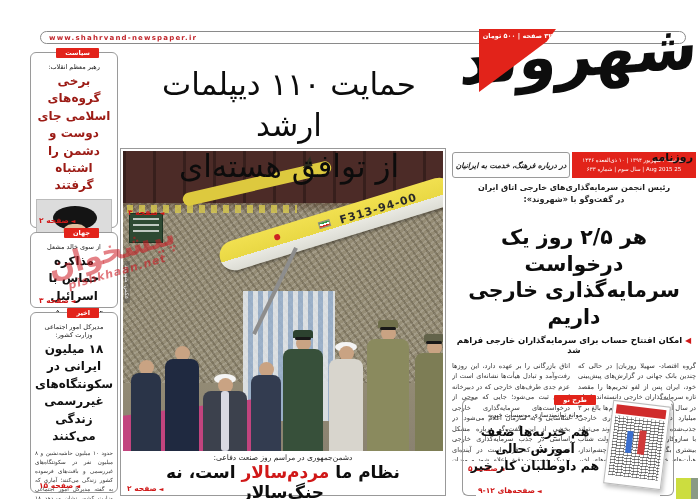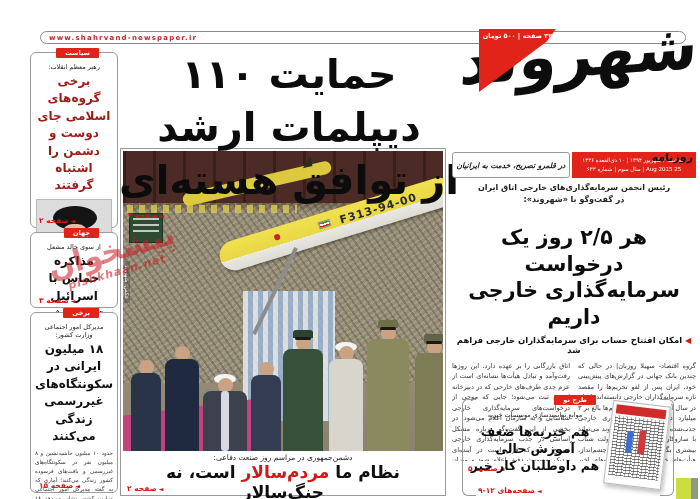--- a/index.html
+++ b/index.html
@@ -26,21 +26,21 @@
   .date-bar{position:absolute;left:452px;top:152px;width:244px;height:26px;display:flex;direction:rtl;z-index:4;}
   .date-red{width:124px;height:100%;background:#e2231a;color:#fff;display:flex;flex-direction:column;
     justify-content:center;text-align:center;}
   .date-red span{font-size:5.5px;line-height:1.55;white-space:nowrap;}
   .date-white{flex:1;border:1px solid #999;border-radius:3px;margin-right:2px;display:flex;align-items:center;
     justify-content:center;background:#fdfdfd;}
   .date-white span{font-size:7.5px;font-style:italic;font-weight:bold;color:#222;}
 
   
   .lead{position:absolute;left:116px;top:48px;width:346px;text-align:center;z-index:3;}
-  .lead h1{margin:0;font-size:40px;line-height:1.32;color:#0c0c0c;font-weight:bold;}
+  .lead h1{margin:16px;font-size:31px;line-height:1.32;color:#0c0c0c;font-weight:normal;}
   .page-marker{color:#d01818;font-size:7.5px;font-weight:bold;display:inline-flex;align-items:center;gap:2px;}
   .page-marker .ico{font-size:6px;}
   .lead .page-marker{position:absolute;left:12px;bottom:-14px;}
 
   
   .side-box{position:absolute;left:30px;width:88px;border:1px solid #9a9a9a;border-radius:6px;background:#fff;
     padding:8px 4px 12px;text-align:center;}
   .side-label{position:absolute;top:-5px;right:18px;background:#e2231a;color:#fff;font-size:6.5px;
     padding:1px 9px;border-radius:1px;font-weight:bold;}
   .side-kicker{font-size:6.5px;color:#222;margin:2px 0 2px;}
@@ -176,21 +176,21 @@
 
   <div class="masthead-title">شهروند</div>
   <div class="masthead-sub">روزنامه</div>
 
   <div class="date-bar">
     <div class="date-red">
       <span>سه‌شنبه ۳ شهریور ۱۳۹۴ | ۱۰ ذی‌القعده ۱۴۳۶</span>
       <span>25 Aug 2015 | سال سوم | شماره ۶۳۳</span>
     </div>
     <div class="date-white">
-      <span>در قلمرو تصریح، خدمت به ایرانیان</span>
+      <span>در درباره فرهنگ، خدمت به ایرانیان</span>
     </div>
   </div>
 
   <div class="lead">
     <h1><span>حمایت ۱۱۰ دیپلمات ارشد</span><br>
       <span>از توافق هسته‌ای</span></h1>
     <span class="page-marker">
       <span class="ico">◄</span>
       <span>صفحه ۳</span>
     </span>
@@ -217,21 +217,21 @@
     <span class="side-label">جهان</span>
     <div class="side-kicker">از سوی خالد مشعل</div>
     <p class="side-head">مذاکره حماس با اسرائیل تکذیب شد</p>
     <span class="page-marker">
       <span class="ico">◄</span>
       <span>صفحه ۳</span>
     </span>
   </div>
 
   <div class="side-box" style="top:312px;height:181px;">
-    <span class="side-label">برخی</span>
+    <span class="side-label">اخیر</span>
     <div class="side-kicker">مدیرکل امور اجتماعی وزارت کشور:</div>
     <p class="side-head">۱۸ میلیون ایرانی در سکونتگاه‌های غیررسمی زندگی می‌کنند</p>
     <div class="side-body">حدود ۱۰ میلیون حاشیه‌نشین و ۸ میلیون نفر در سکونتگاه‌های غیررسمی و بافت‌های فرسوده کشور زندگی می‌کنند؛ آماری که به گفته مدیرکل امور اجتماعی وزارت کشور نشان می‌دهد ۱۸ میلیون نفر از جمعیت کشور در این مناطق ساکن هستند و وزارت کشور برای ساماندهی آنها در جلسه کارگروه ملی برنامه ارائه کرده است.</div>
     <span class="page-marker">
       <span class="ico">◄</span>
       <span>صفحه ۱۵</span>
     </span>
   </div>
 
   <div class="watermark">

